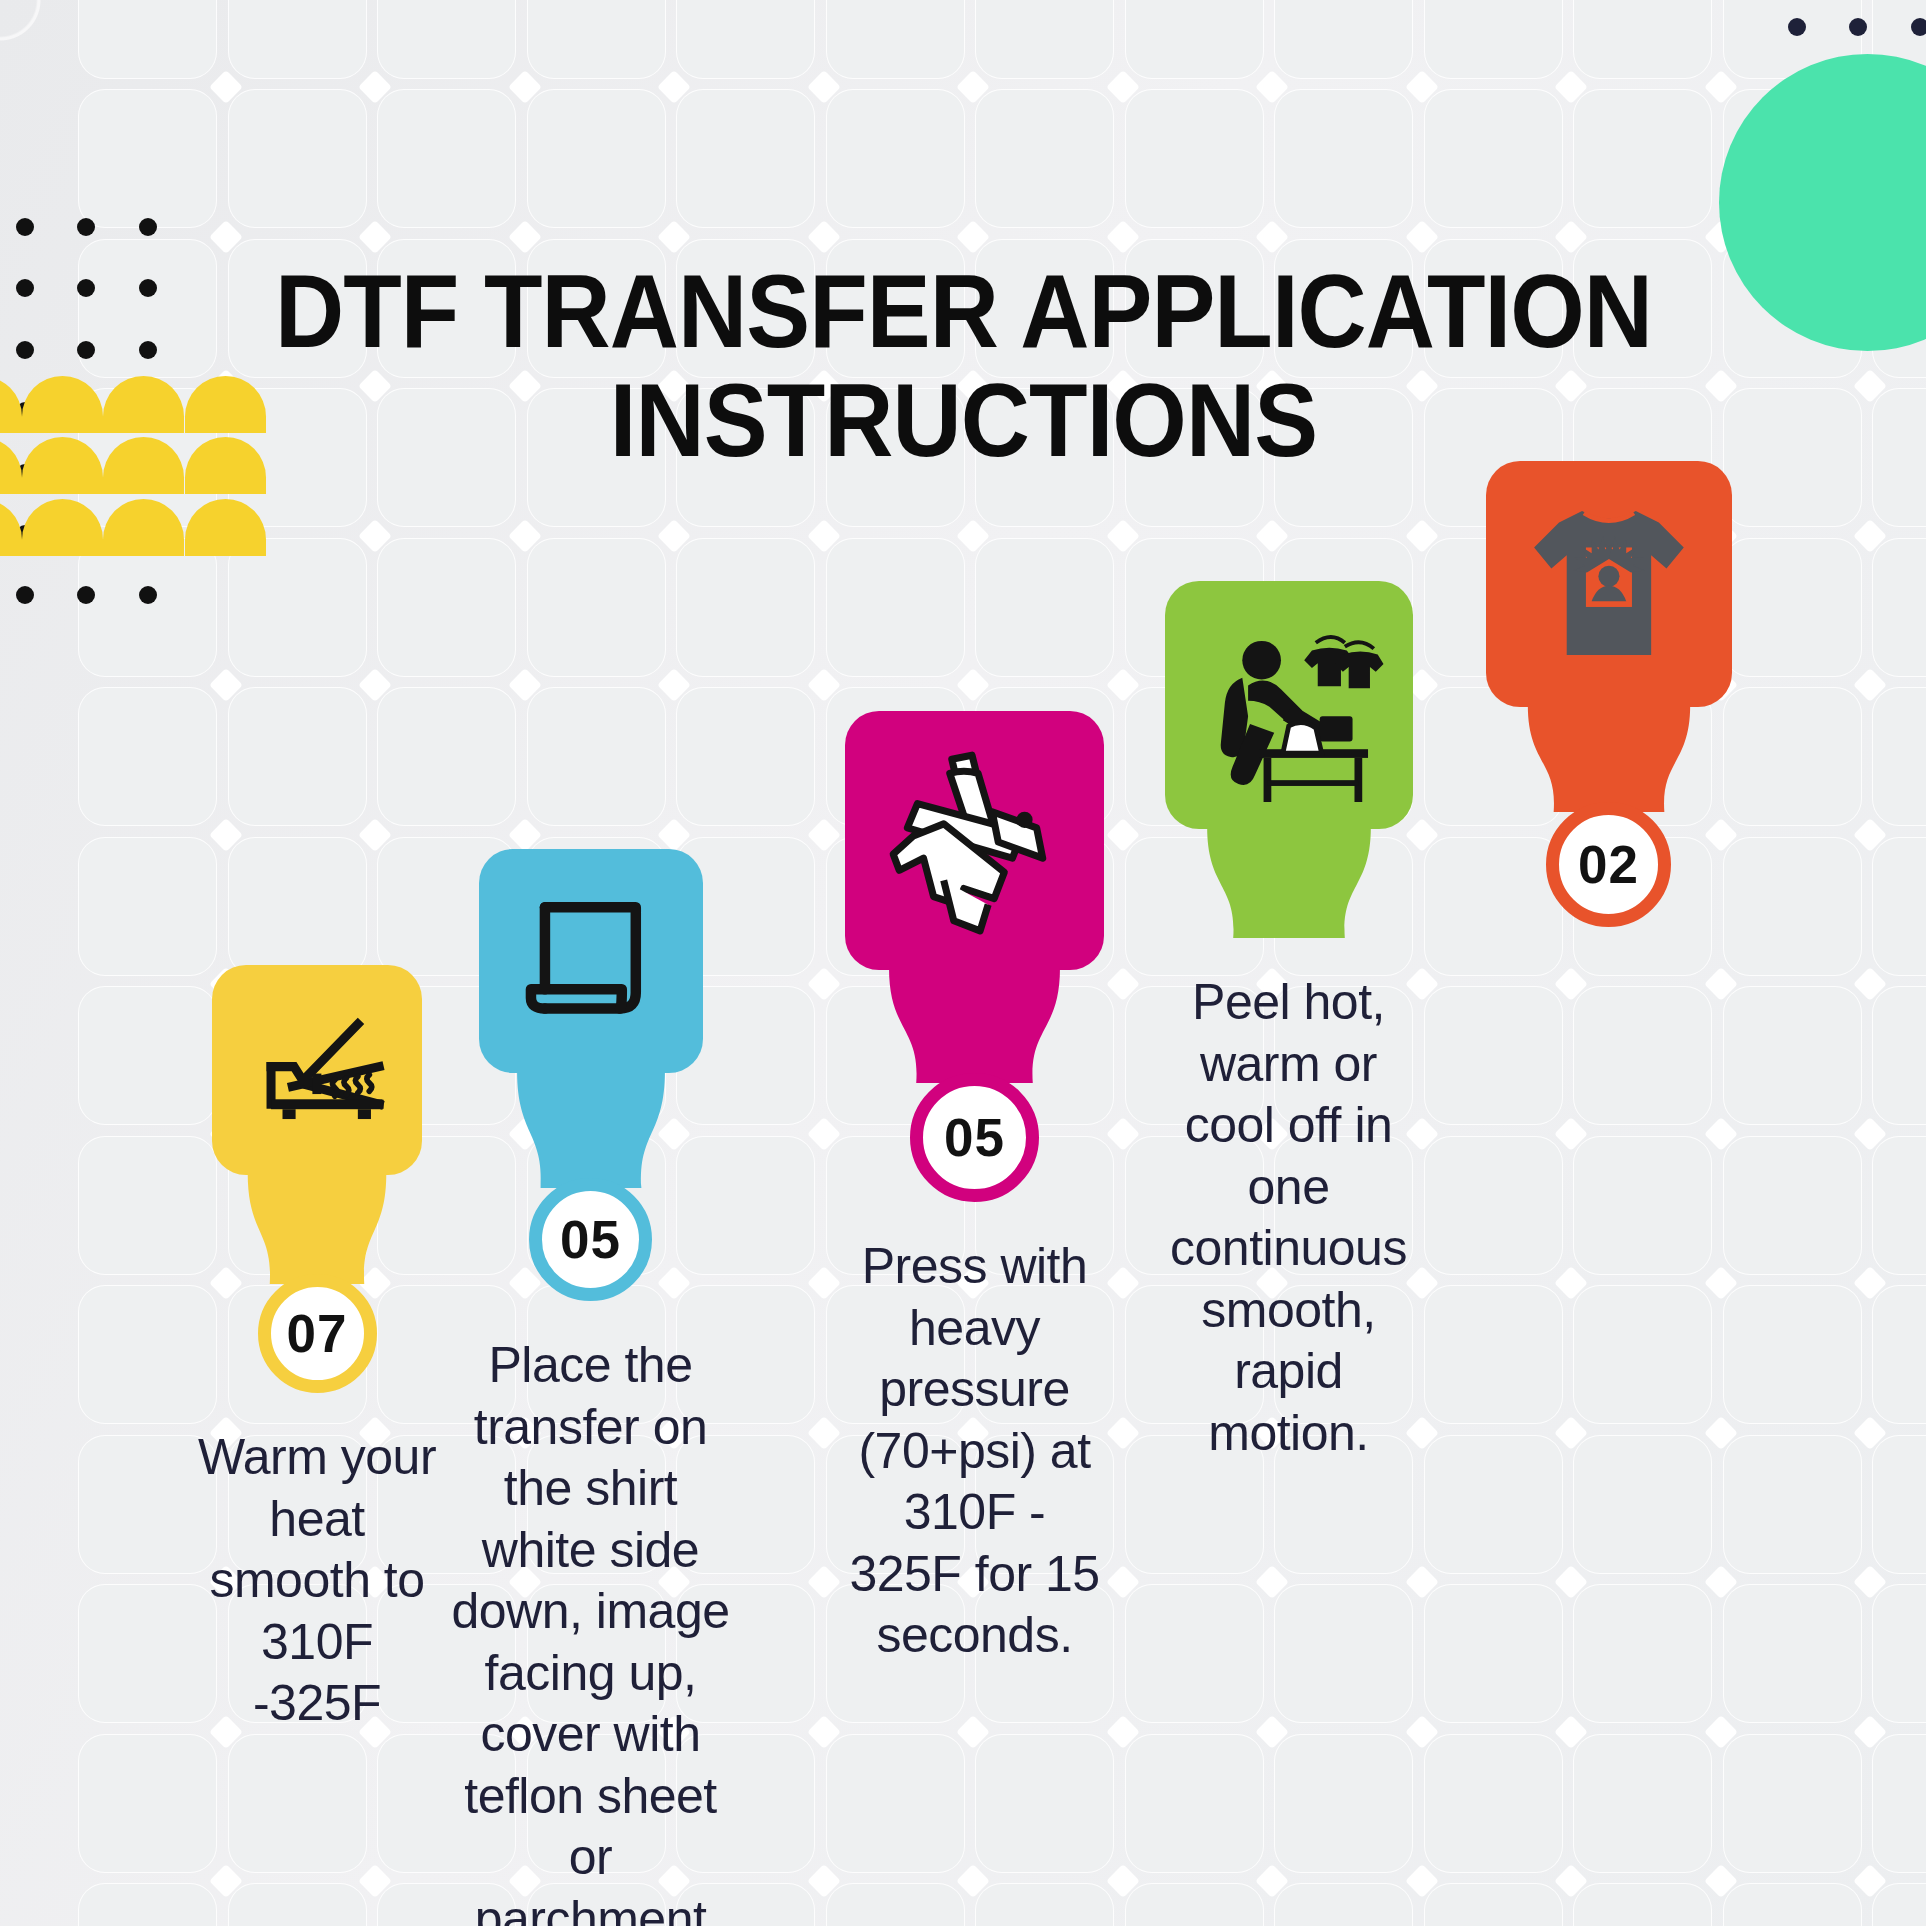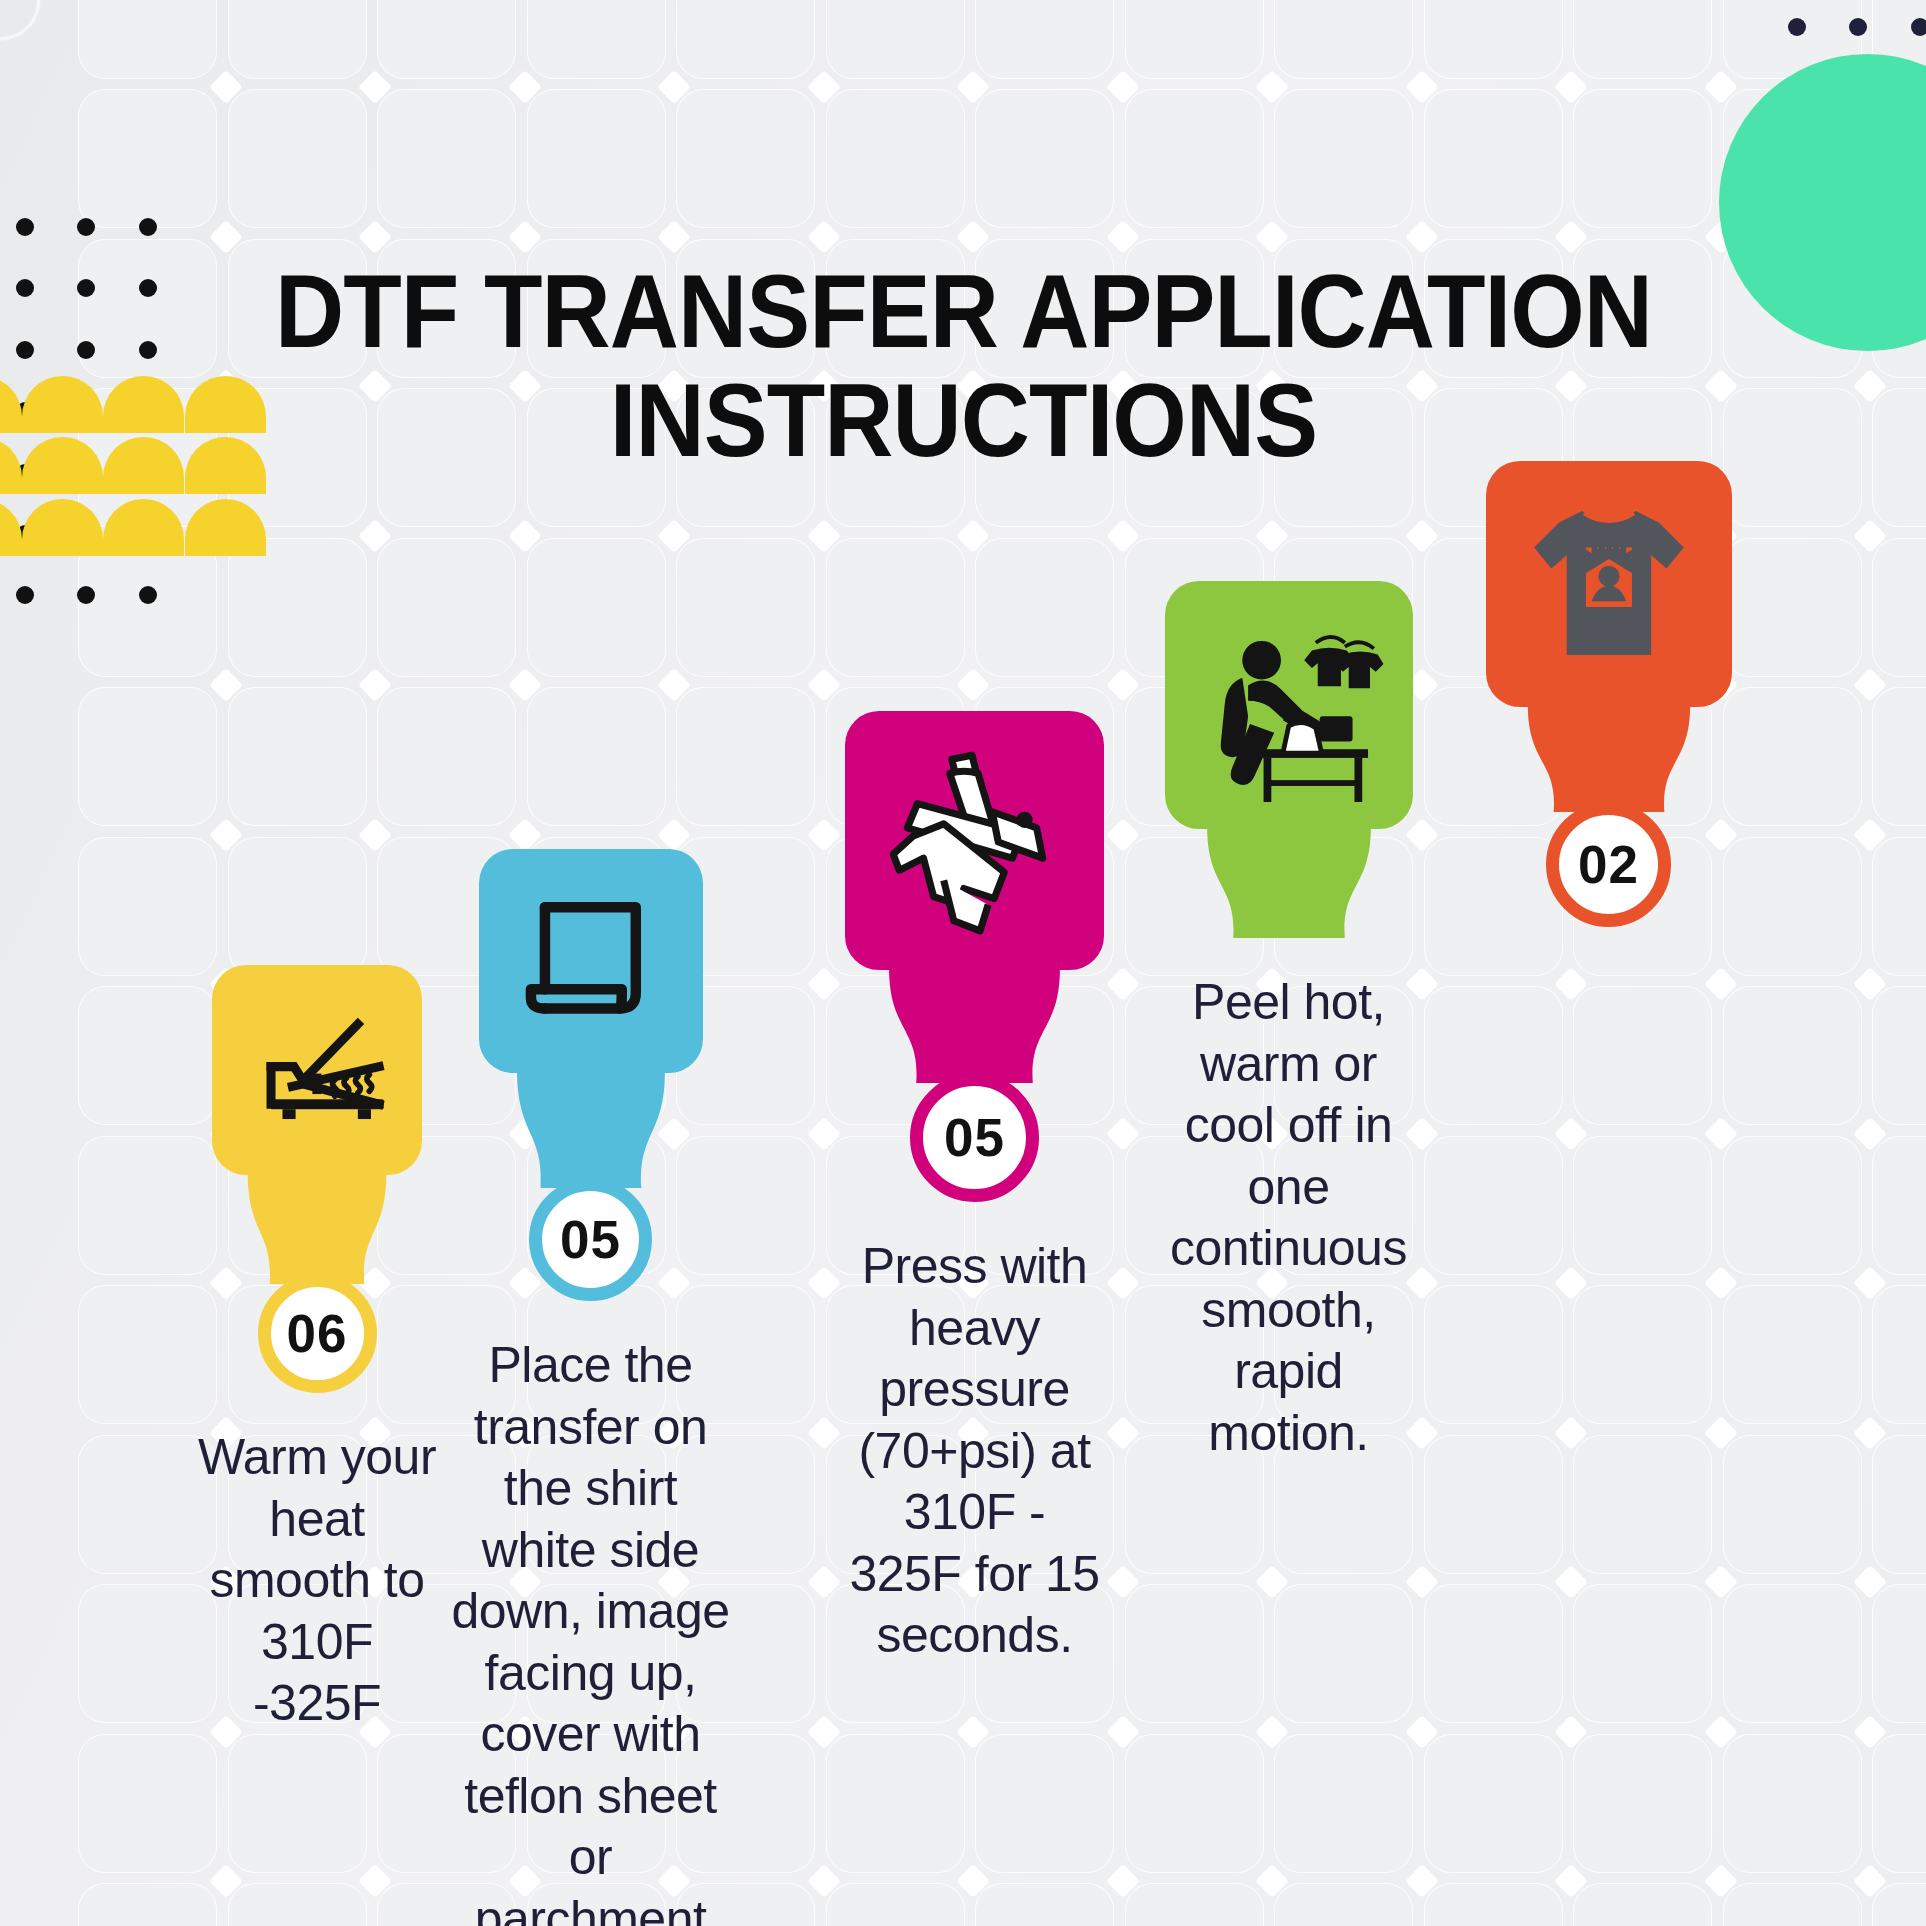--- a/index.html
+++ b/index.html
@@ -547,21 +547,21 @@
         </div>
       </div>
       <div class="neck" style="height: 111px; width: 210px; margin-top: -2px;">
         <svg viewBox="0 0 212 112" preserveAspectRatio="none" xmlns="http://www.w3.org/2000/svg">
     <path d="M36.03999999999999 0
              C 36.03999999999999 61.60000000000001, 61.480000000000004 58.24, 58.3 112
              L 153.7 112
              C 150.51999999999998 58.24, 175.96 61.60000000000001, 175.96 0 Z" fill="#f6cf3f"></path>
   </svg>
       </div>
-      <div class="bubble" style="width: 119px; height: 119px; border: 13px solid rgb(246, 207, 63); margin-top: -10px;">06</div>
+      <div class="bubble" style="width: 119px; height: 119px; border: 13px solid rgb(246, 207, 63); margin-top: -10px;">07</div>
       <p class="desc">Warm your heat smooth to 310F -325F</p>
     </div>
     <div class="step" style="left: 447px; top: 849px; width: 287px;">
       <div class="card" style="width: 224px; height: 224px; background: rgb(83, 189, 219);">
         <div class="icon-wrap">
           <svg viewBox="0 0 200 200" xmlns="http://www.w3.org/2000/svg">
         <g fill="none" stroke="#141414" stroke-width="12" stroke-linejoin="round" stroke-linecap="round">
           <path d="M48 38 L152 38 L152 136 q0 18 -18 18 L48 154"></path>
           <path d="M48 154 q-16 0 -16 -12 L32 132 L136 132 q0 22 -2 22"></path>
           <path d="M48 38 L48 132"></path>

